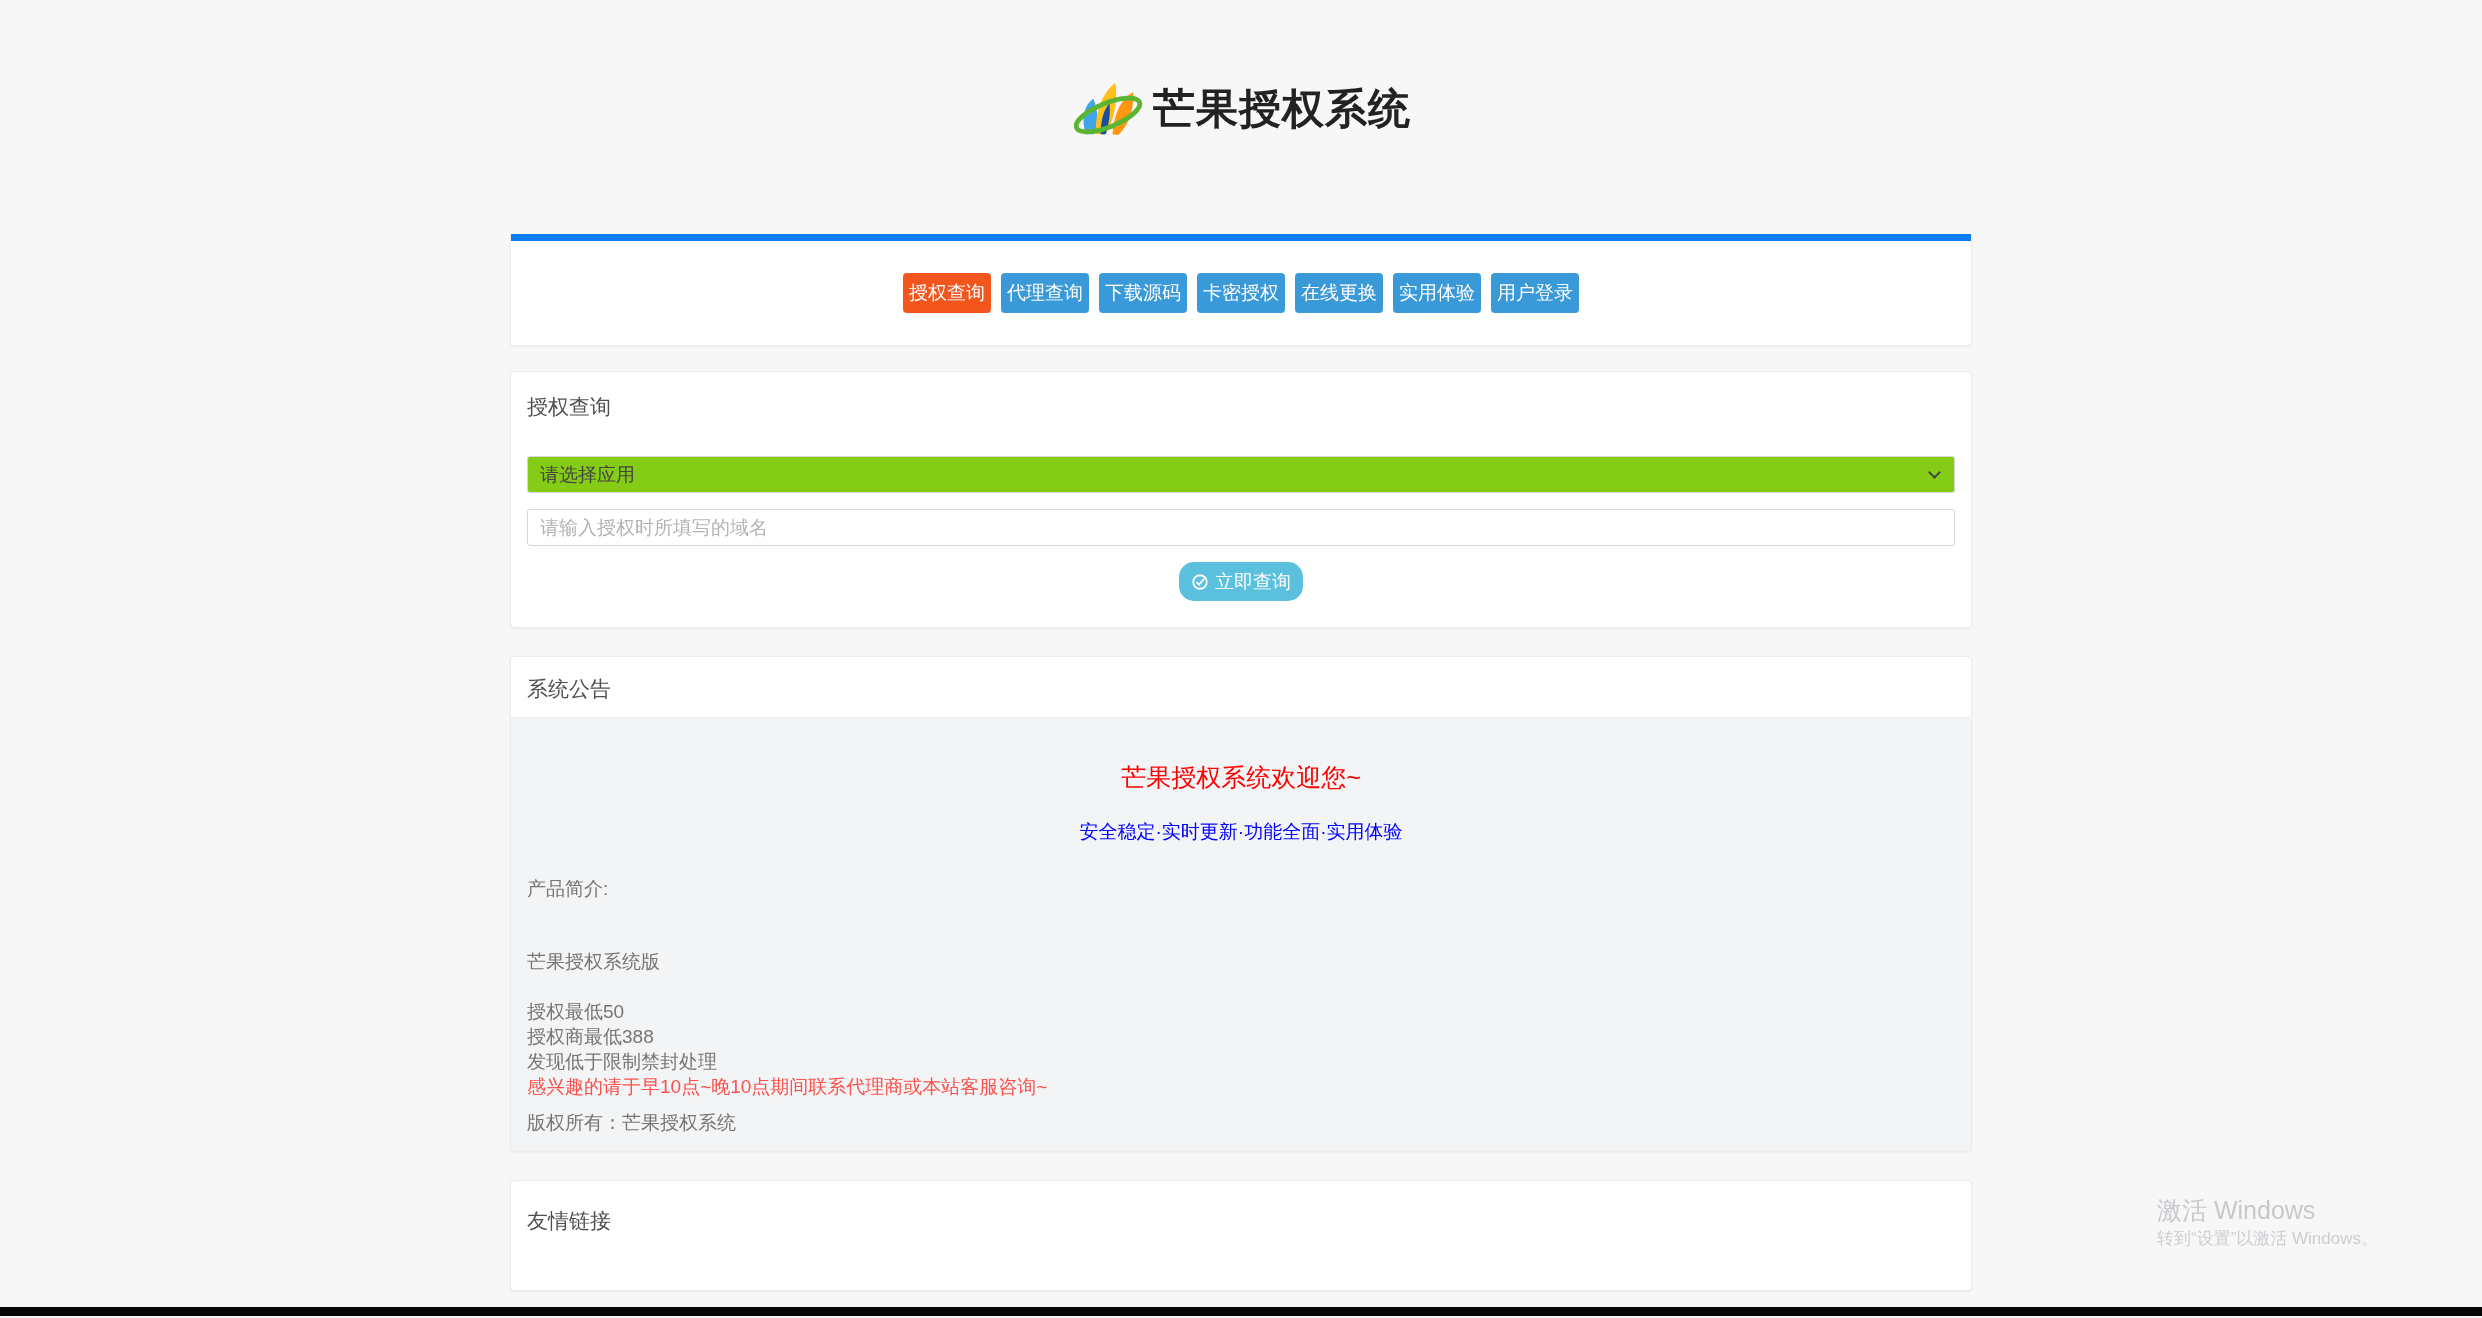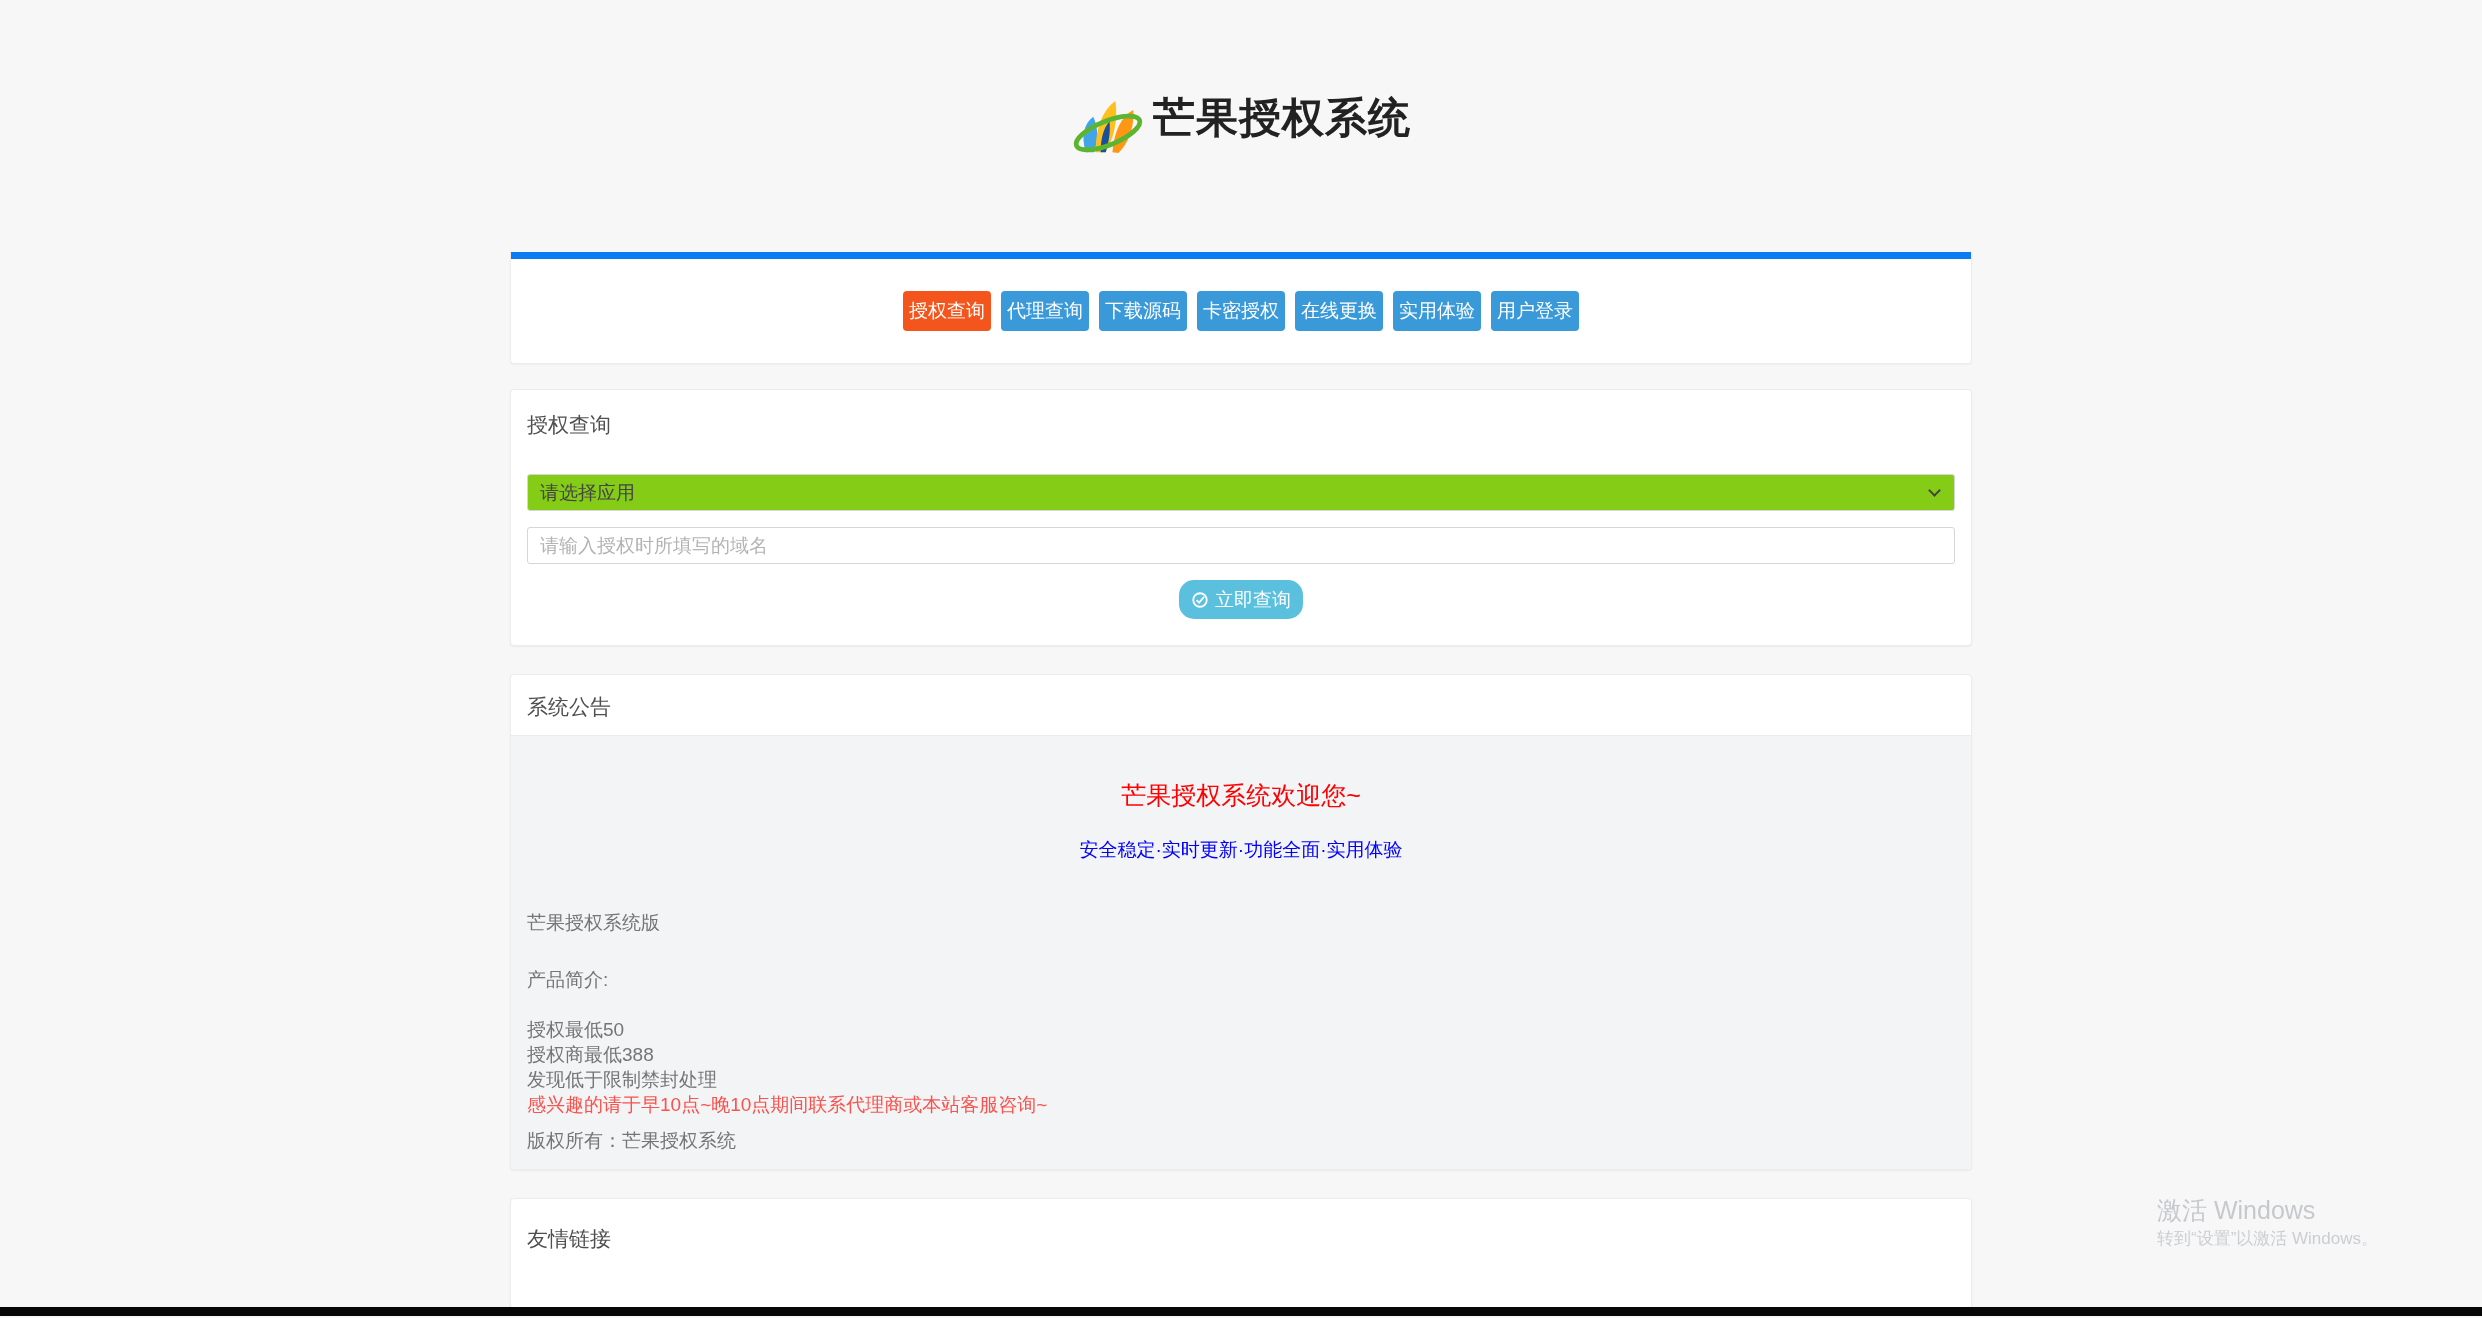--- a/index.html
+++ b/index.html
@@ -4,21 +4,21 @@
 <style>
   * { box-sizing: border-box; }
   html,body { margin:0; padding:0; }
   body {
     width:2482px; height:1318px; position:relative; overflow:hidden;
     background:#f7f7f8;
     font-family:"Liberation Sans", sans-serif;
   }
 
   
-  .logo-row { padding-top:90px; display:flex; justify-content:center; gap:8px; }
+  .logo-row { padding-top:72px; display:flex; justify-content:center; align-items:center; gap:8px; }
   .logo-mark { width:74px; height:74px; display:block; }
   .logo-title {
     font-family:"DejaVu Serif", serif; font-size:42px; font-weight:bold;
     color:#222; margin:0; letter-spacing:1px;
   }
 
   
   .container { width:1462px; margin:0 auto; }
 
   
@@ -154,22 +154,22 @@
           <span>立即查询</span>
         </button>
       </div>
     </section>
 
     <section class="card announce-card">
       <h2 class="card-head">系统公告</h2>
       <div class="announce-body">
         <p class="headline">芒果授权系统欢迎您~</p>
         <p class="tagline">安全稳定·实时更新·功能全面·实用体验</p>
+        <p class="body-text intro">产品简介:</p>
         <p class="body-text product">芒果授权系统版</p>
-        <p class="body-text intro">产品简介:</p>
         <div class="lines">
           <p class="body-text">授权最低50</p>
           <p class="body-text">授权商最低388</p>
           <p class="body-text">发现低于限制禁封处理</p>
           <p class="body-text contact">感兴趣的请于早10点~晚10点期间联系代理商或本站客服咨询~</p>
         </div>
         <p class="body-text copyright">版权所有：芒果授权系统</p>
       </div>
     </section>
 

